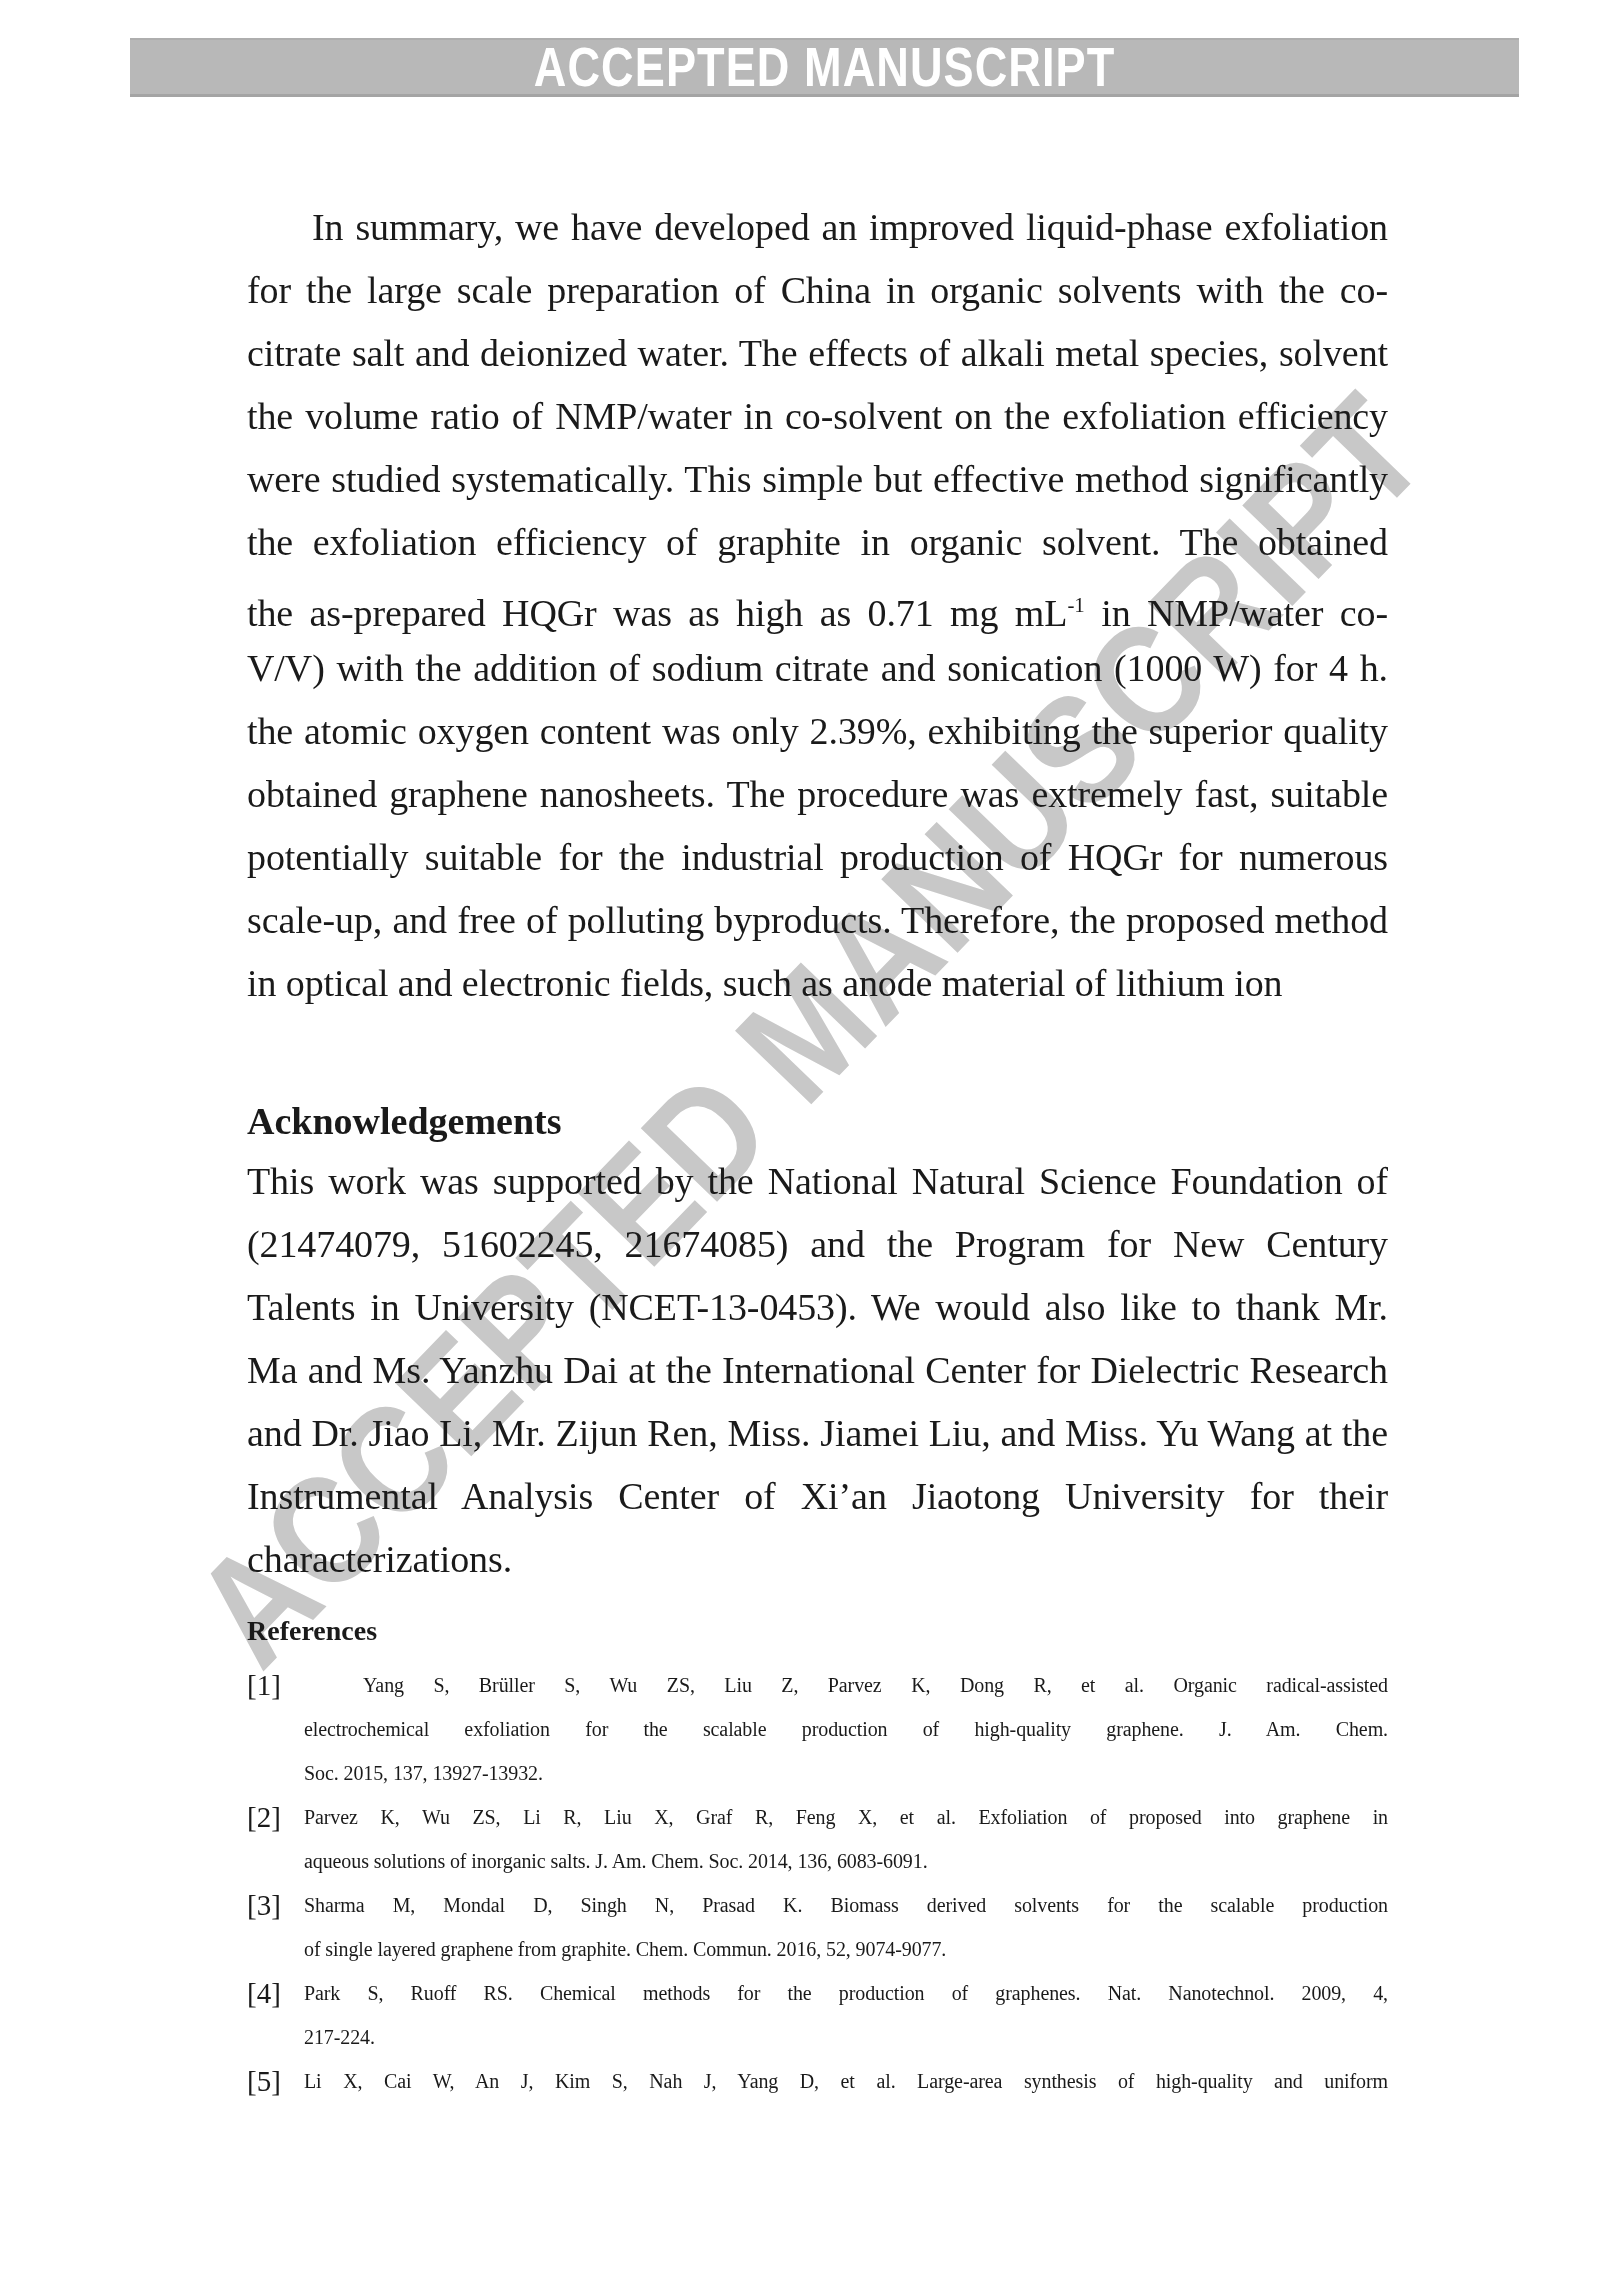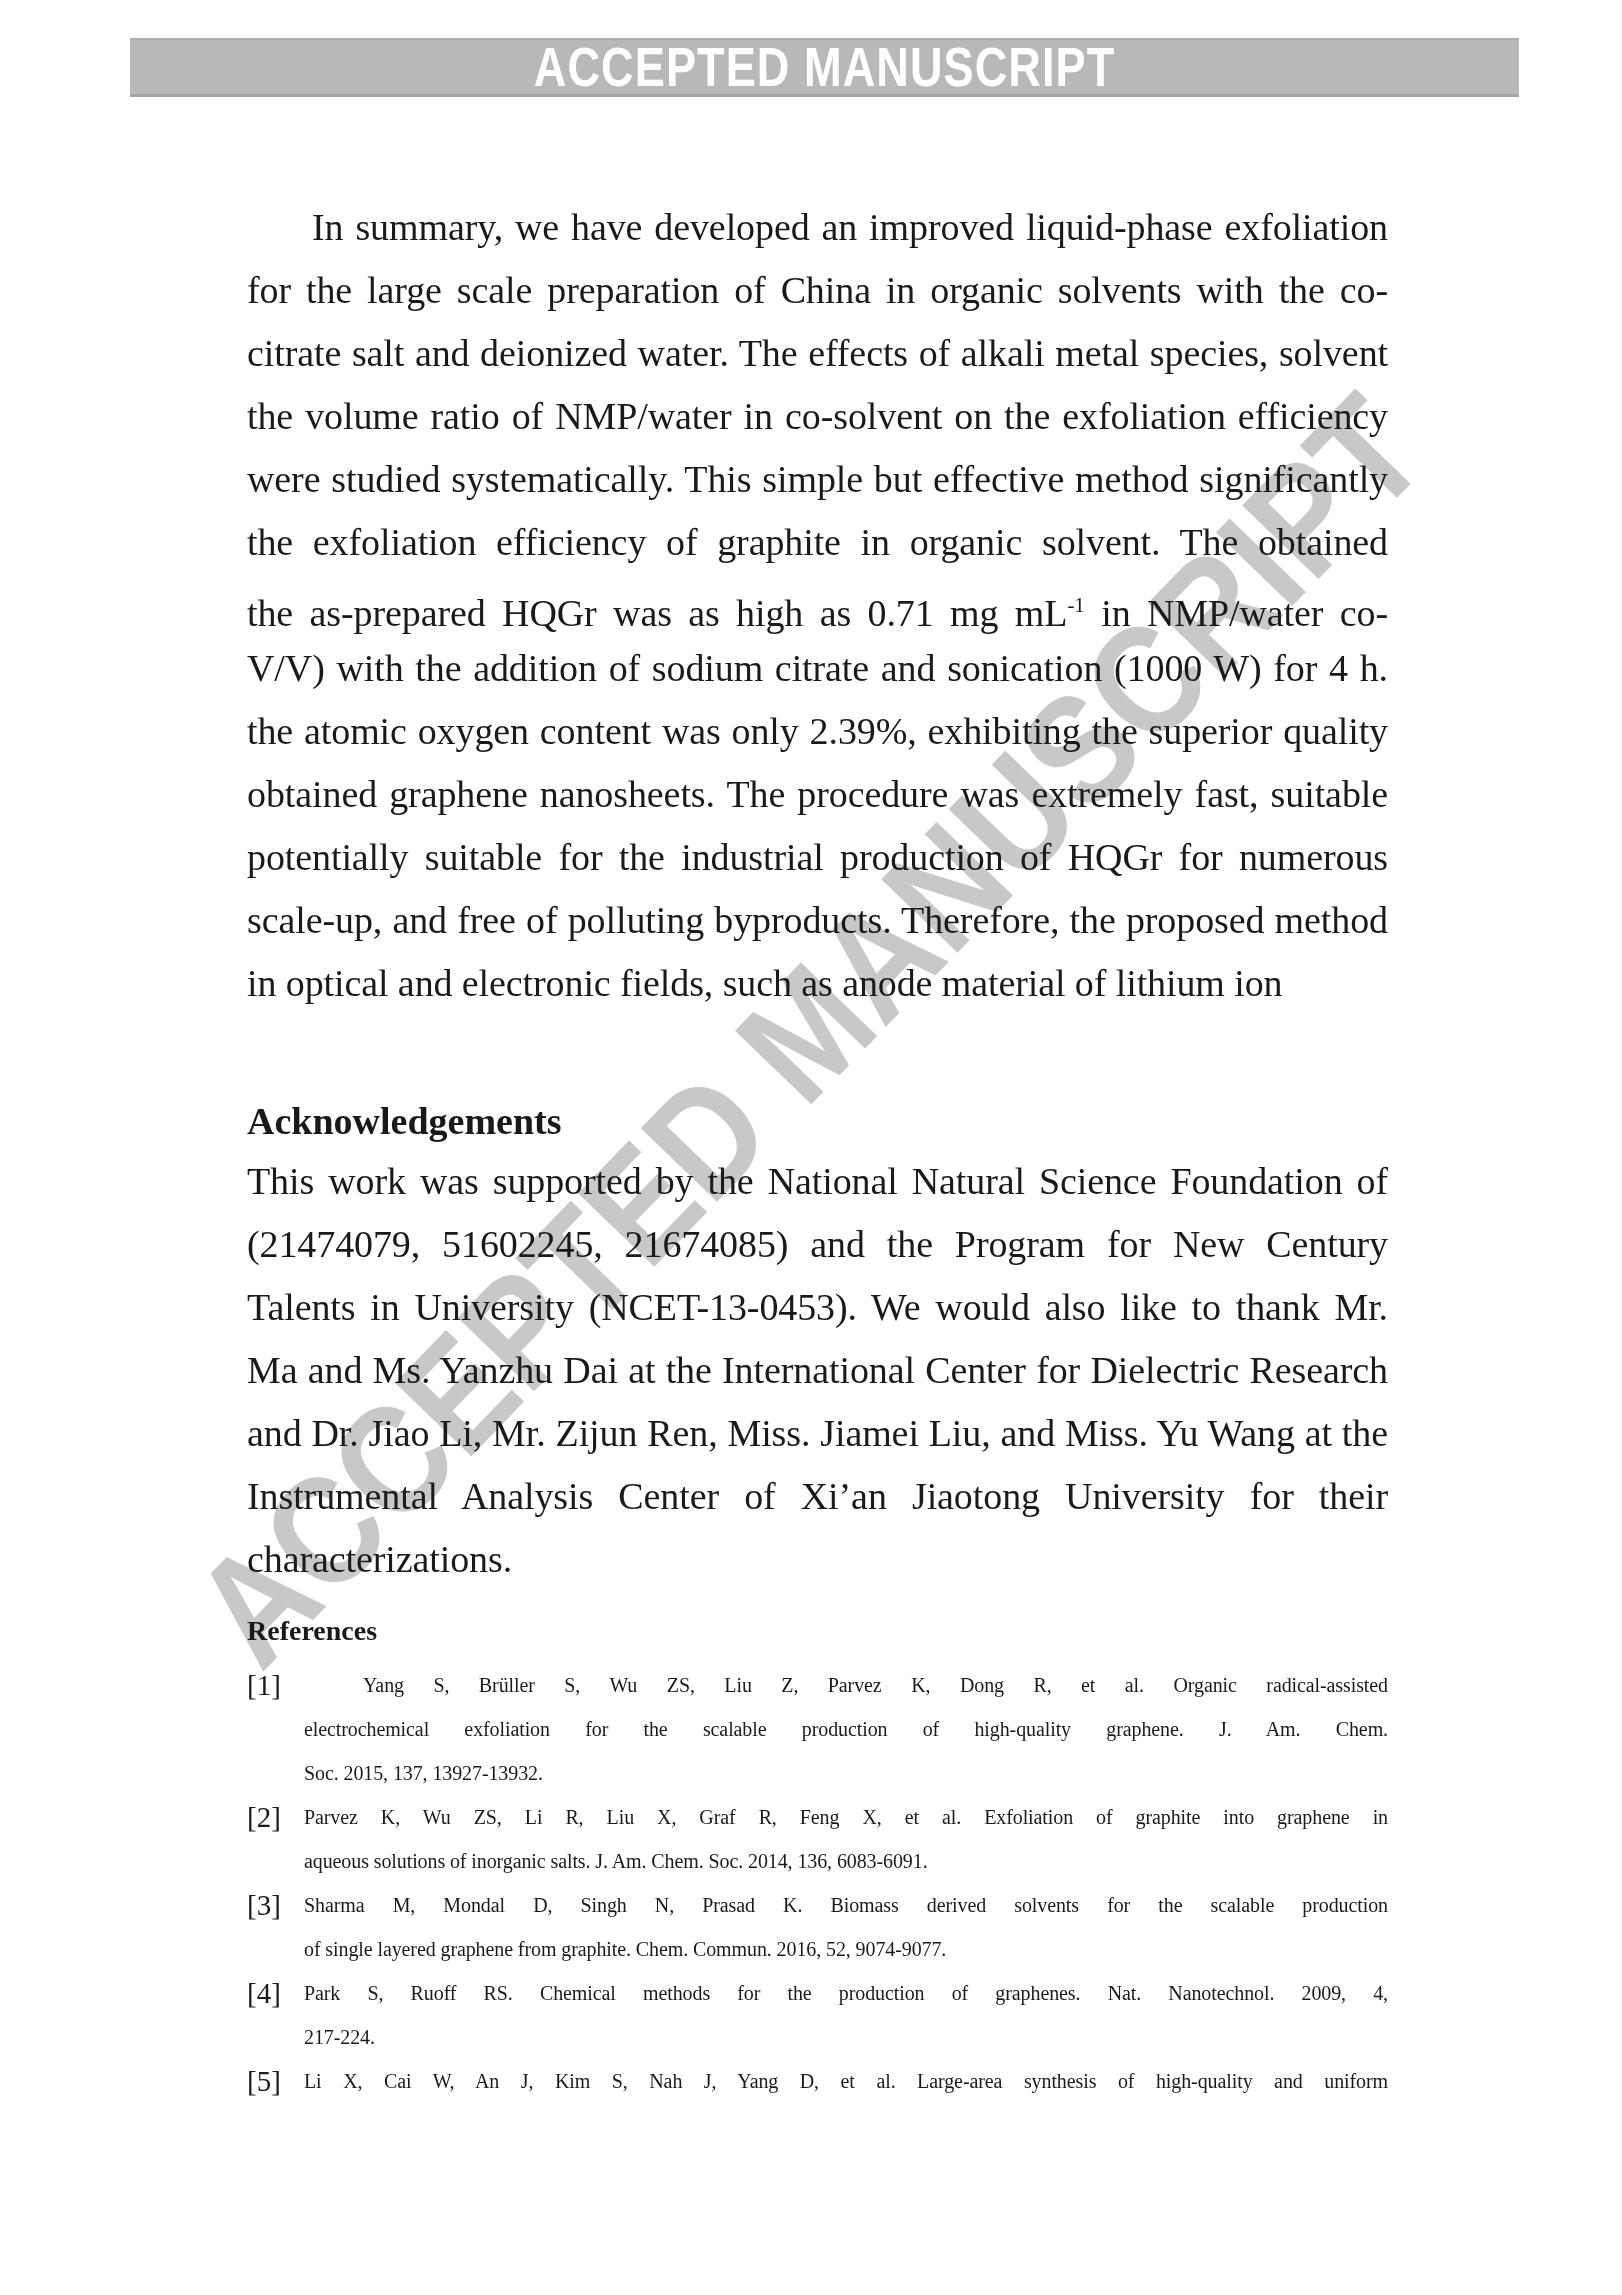--- a/index.html
+++ b/index.html
@@ -137,21 +137,21 @@
         <div class="ref-label">[1]</div>
         <div class="ref-lines">
           <div class="line just">&nbsp;&nbsp;Yang S, Brüller S, Wu ZS, Liu Z, Parvez K, Dong R, et al. Organic radical-assisted</div>
           <div class="line just">electrochemical exfoliation for the scalable production of high-quality graphene. J. Am. Chem.</div>
           <div class="line left">Soc. 2015, 137, 13927-13932.</div>
         </div>
       </div>
       <div class="ref-row">
         <div class="ref-label">[2]</div>
         <div class="ref-lines">
-          <div class="line just">Parvez K, Wu ZS, Li R, Liu X, Graf R, Feng X, et al. Exfoliation of graphite into graphene in</div>
+          <div class="line just">Parvez K, Wu ZS, Li R, Liu X, Graf R, Feng X, et al. Exfoliation of proposed into graphene in</div>
           <div class="line left">aqueous solutions of inorganic salts. J. Am. Chem. Soc. 2014, 136, 6083-6091.</div>
         </div>
       </div>
       <div class="ref-row">
         <div class="ref-label">[3]</div>
         <div class="ref-lines">
           <div class="line just">Sharma M, Mondal D, Singh N, Prasad K. Biomass derived solvents for the scalable production</div>
           <div class="line left">of single layered graphene from graphite. Chem. Commun. 2016, 52, 9074-9077.</div>
         </div>
       </div>

